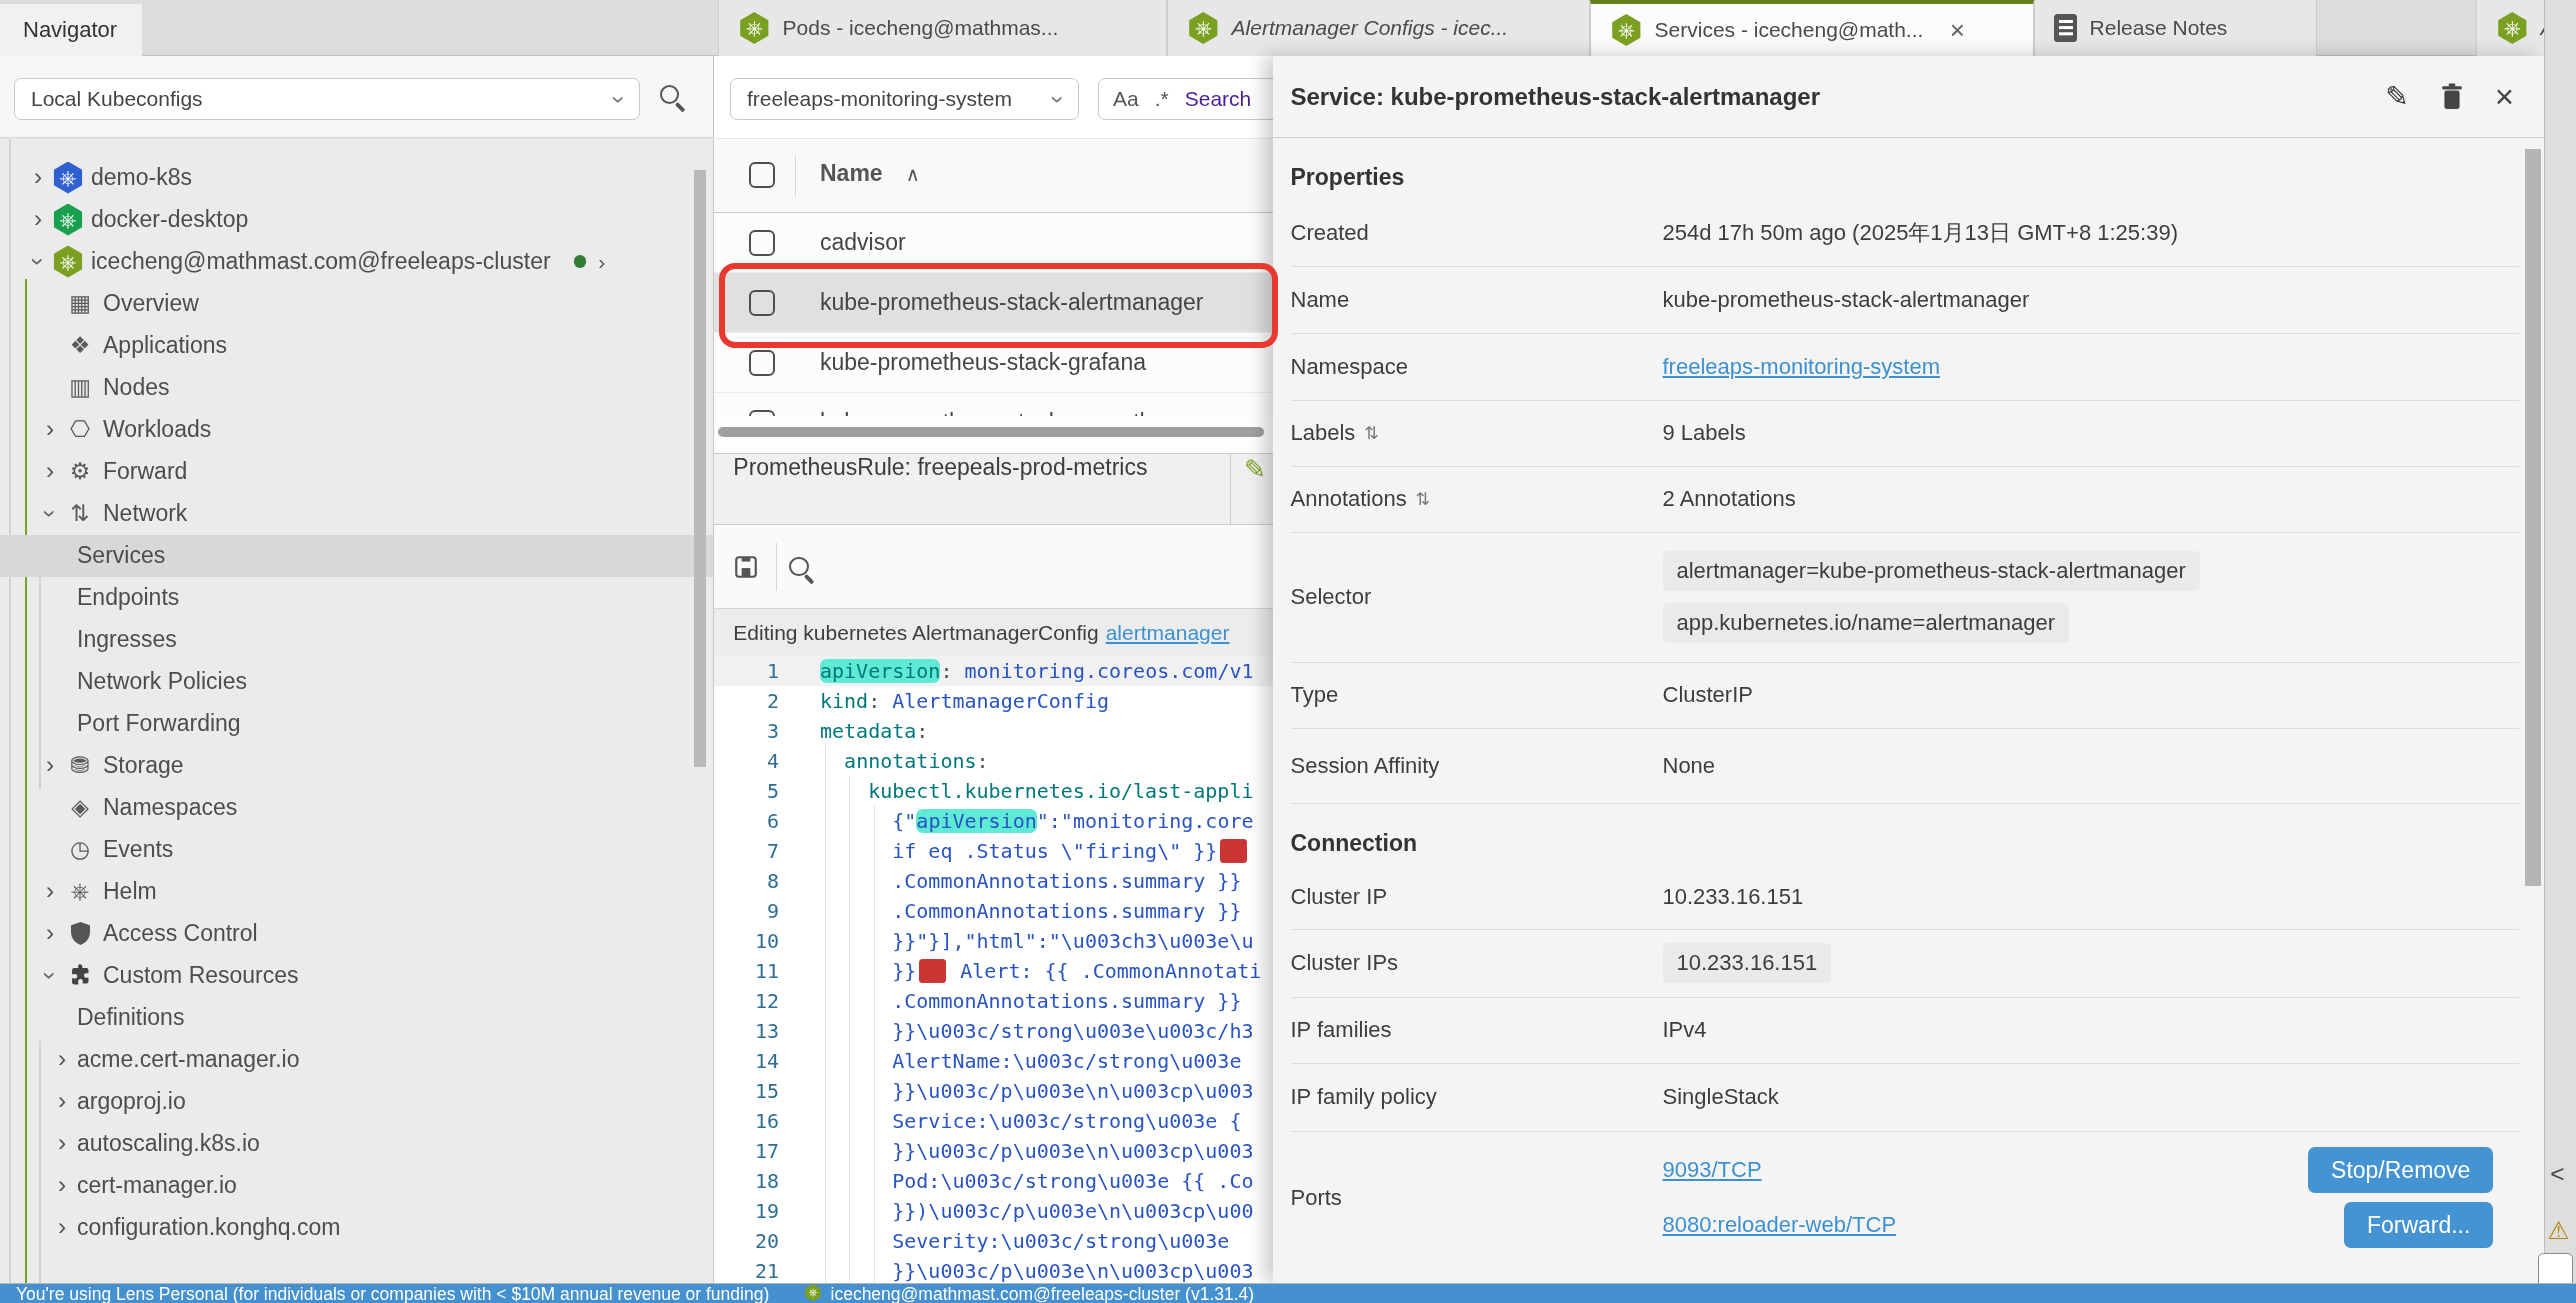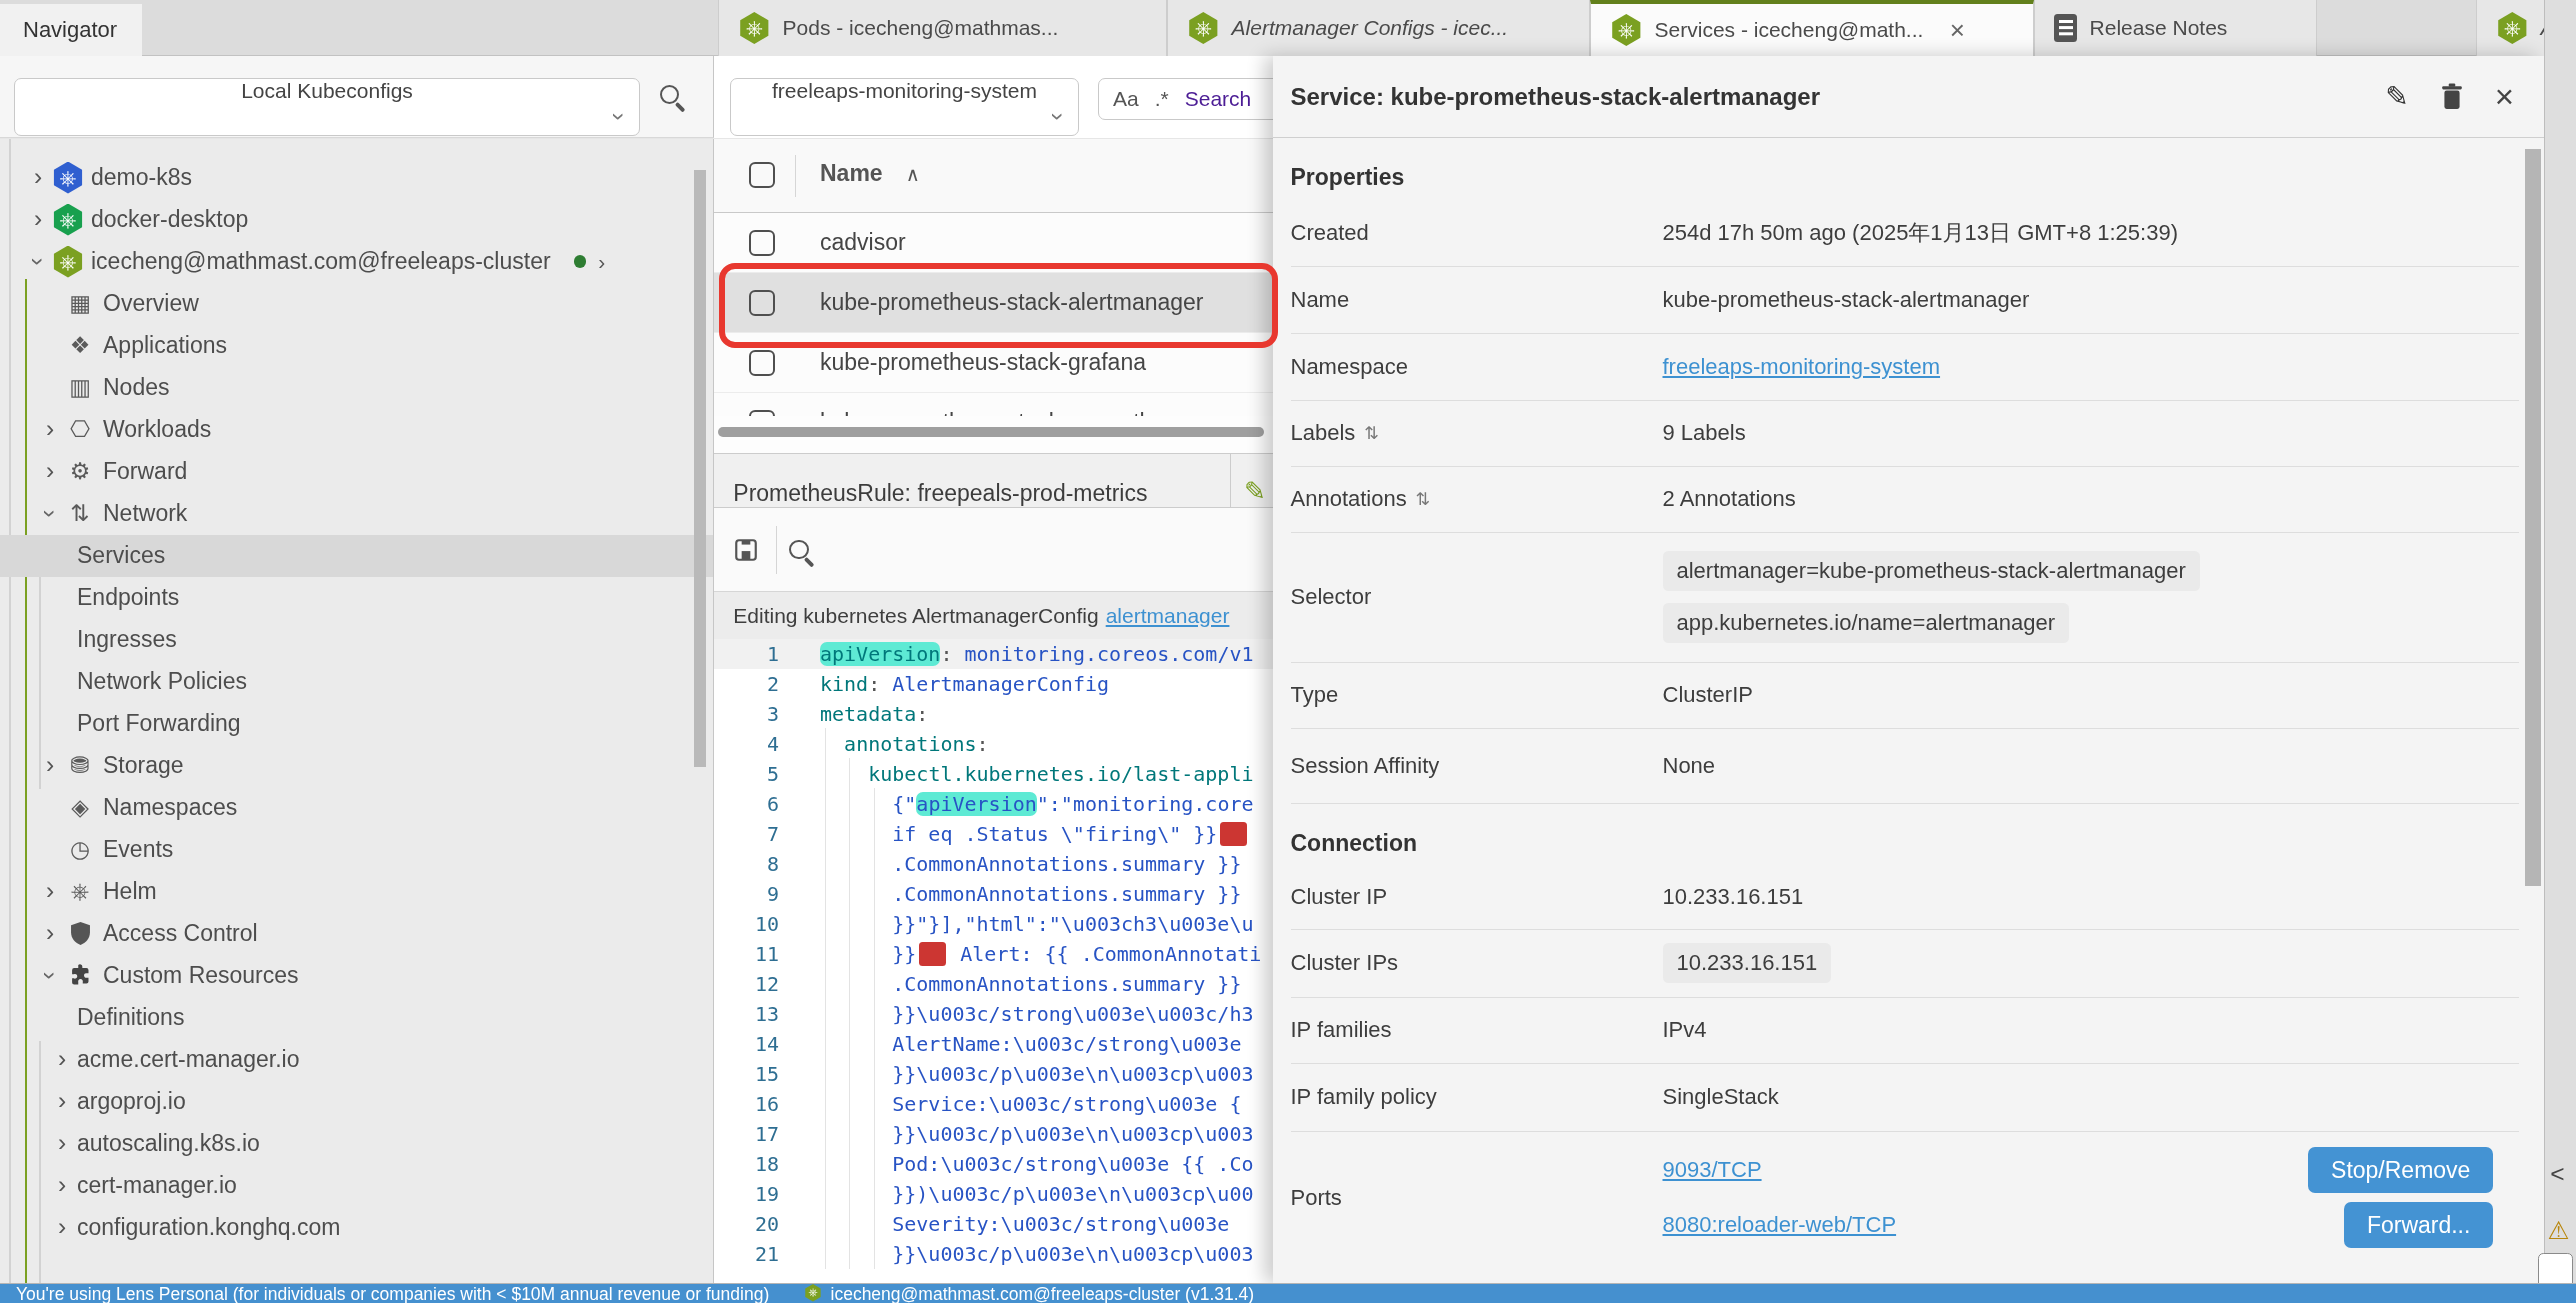--- a/index.html
+++ b/index.html
@@ -15,21 +15,21 @@
   .tab.italic .tab-label { font-style:italic; }
   .tab-close { font-size:26px; color:#666; margin-left:14px; line-height:1; }
   .k8s { display:inline-flex; align-items:center; justify-content:center; width:32px; height:32px; flex:0 0 auto;
          clip-path:polygon(50% 0, 94% 26%, 94% 74%, 50% 100%, 6% 74%, 6% 26%); color:#fff; font-size:21px; }
   .k8s.olive { background:#7ba021; } .k8s.blue { background:#2f5fd0; } .k8s.green { background:#18a04e; }
   .doc-icon { width:23px; height:28px; background:#555; border-radius:3.5px; position:relative; flex:0 0 auto; }
   .doc-icon:before { content:""; position:absolute; left:4.4px; top:6.1px; width:14px; height:2.6px; background:#fff; box-shadow:0 6.1px 0 #fff, 0 12.3px 0 #fff; }
 
   
   .lefttoolbar { position:absolute; left:0; top:56px; width:714px; height:82px; background:#f6f6f6; border-right:0.9px solid #c6c6c6; border-bottom:0.9px solid #d8d8d8; }
-  .selectbox { position:absolute; height:58px; background:#fff; border:0.9px solid #c9c9c9; border-radius:7px; display:flex; align-items:center; padding:0 16px; font-size:21px; color:#444;flex-direction:column; }
+  .selectbox { position:absolute; height:42px; background:#fff; border:0.9px solid #c9c9c9; border-radius:7px; display:flex; align-items:center; padding:0 16px; font-size:21px; color:#444; }
   .selectbox .chev-down { margin-left:auto; color:#777; }
   .chev { display:inline-block; font-size:24.6px; color:#555; line-height:1; }
   .chev-down { display:inline-block; transform:rotate(90deg); font-size:23px; color:#666; }
   .mag { width:19.3px; height:19.3px; border:2.6px solid #555; border-radius:50%; position:relative; display:inline-block; }
   .mag:after { content:""; position:absolute; left:16px; top:15px; width:3.5px; height:10.5px; background:#555; transform:rotate(-45deg); border-radius:1.8px; }
   .midtoolbar { position:absolute; left:714px; top:56px; width:559px; height:82px; background:#ffffff; overflow:hidden; }
   .searchbox { position:absolute; height:42px; background:#fff; border:0.9px solid #c9c9c9; border-radius:7px; display:flex; align-items:center; gap:16px; padding:0 14px; font-size:21px; color:#555; }
   .searchbox .ph { color:#4c1d95; }
 
   
@@ -53,21 +53,21 @@
   .thead .cb { position:absolute; left:35px; top:23px; }
   .thead .vline { position:absolute; left:81px; top:16px; width:0.9px; height:42px; background:#d6d6d6; }
   .thead .col { position:absolute; left:106px; top:21px; font-size:23px; font-weight:700; color:#555; }
   .sortcaret { font-size:19.3px; color:#555; margin-left:23px; font-weight:400; }
   .trow { height:60px; display:flex; align-items:center; border-bottom:0.9px solid #ececec; font-size:23px; color:#454545; background:#fcfcfc; }
   .trow .cb { margin-left:35px; margin-right:45px; }
   .trow.sel { background:#e0e0e0; }
   .trow-clip { height:23px; overflow:hidden; }
   .hscroll { height:37px; position:relative; background:#fdfdfd; }
   .hscroll .thumb { position:absolute; left:3.5px; top:10.5px; width:546px; height:10.5px; border-radius:5.3px; background:#9f9f9f; }
-  .edheader { height:55px; background:#f0f0f0; border-top:0.9px solid #cccccc; border-bottom:0.9px solid #cccccc; position:relative; display:flex; align-items:flex-end; font-size:23px; color:#3c3c3c; padding-left:19.3px; }
+  .edheader { height:72px; background:#f0f0f0; border-top:0.9px solid #cccccc; border-bottom:0.9px solid #cccccc; position:relative; display:flex; align-items:flex-start; font-size:23px; color:#3c3c3c; padding-left:19.3px; }
   .edheader .vline { position:absolute; left:516px; top:0; width:0.9px; height:100%; background:#cccccc; }
   .edheader .pencil { position:absolute; left:530px; font-size:26px; color:#7ba021; }
   .edtoolbar { height:83px; background:#fafafa; position:relative; display:flex; align-items:center; }
   .edtoolbar .vline { position:absolute; left:62px; top:17.5px; width:0.9px; height:48px; background:#d5d5d5; }
   .floppy { margin-left:19.3px; }
   .edtoolbar .mag { margin-left:30px; }
   .banner { height:48px; background:#ececec; border-top:0.9px solid #d6d6d6; display:flex; align-items:center; padding-left:19.3px; font-size:21px; color:#3e3e3e; white-space:nowrap; }
   .banner a { color:#3d91d1; text-decoration:underline; margin-left:7px; }
   .code { position:relative; background:#fff; font-family:"DejaVu Sans Mono", monospace; font-size:20px; }
   .cline { height:30px; display:flex; align-items:center; white-space:pre; }

